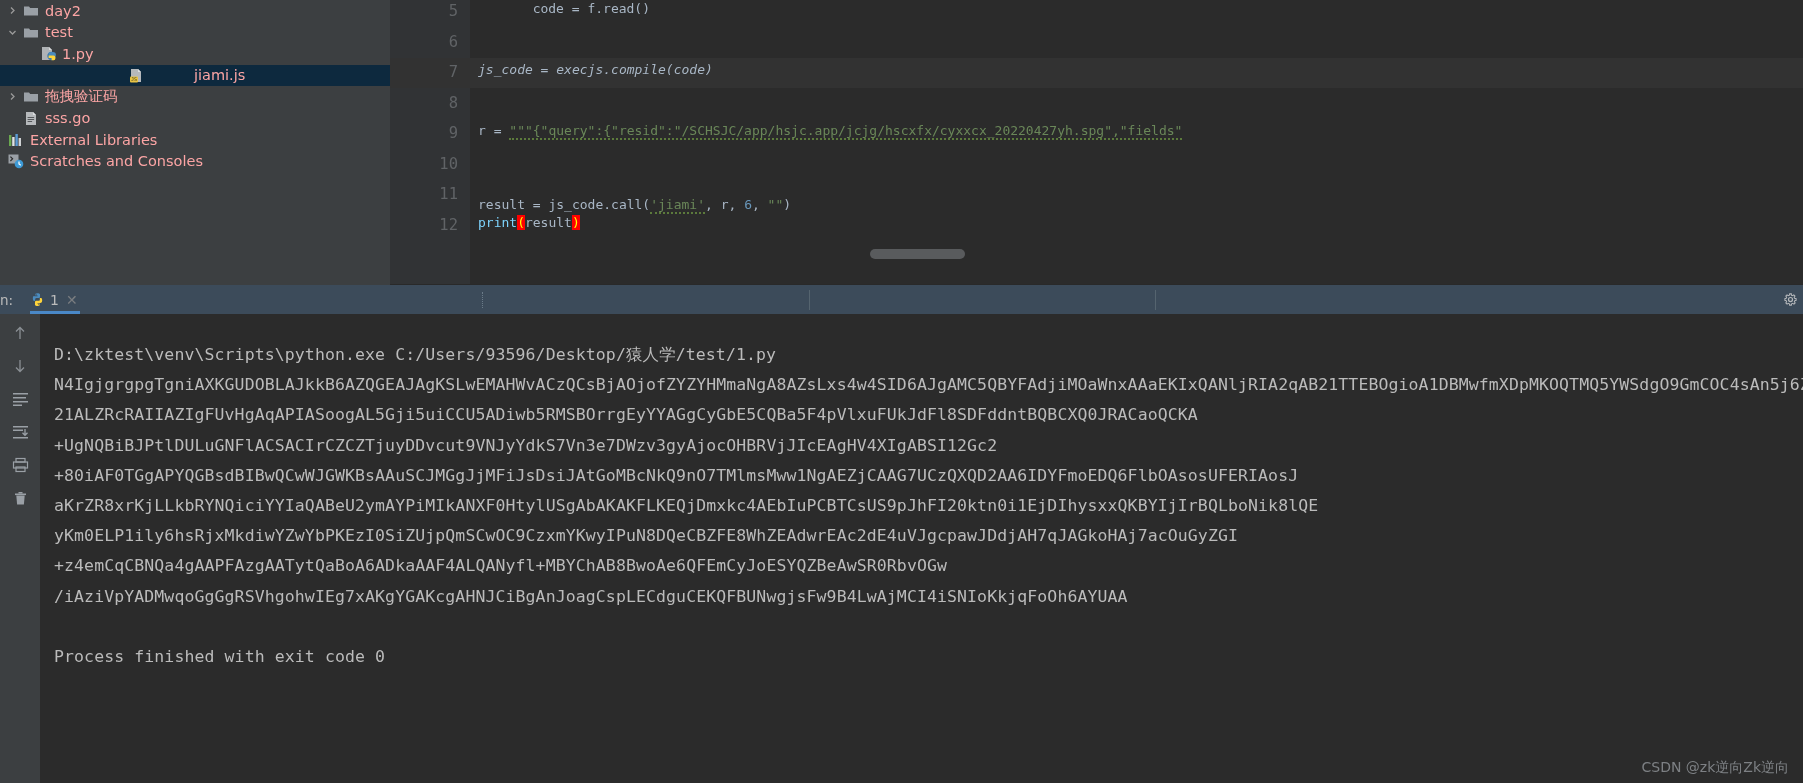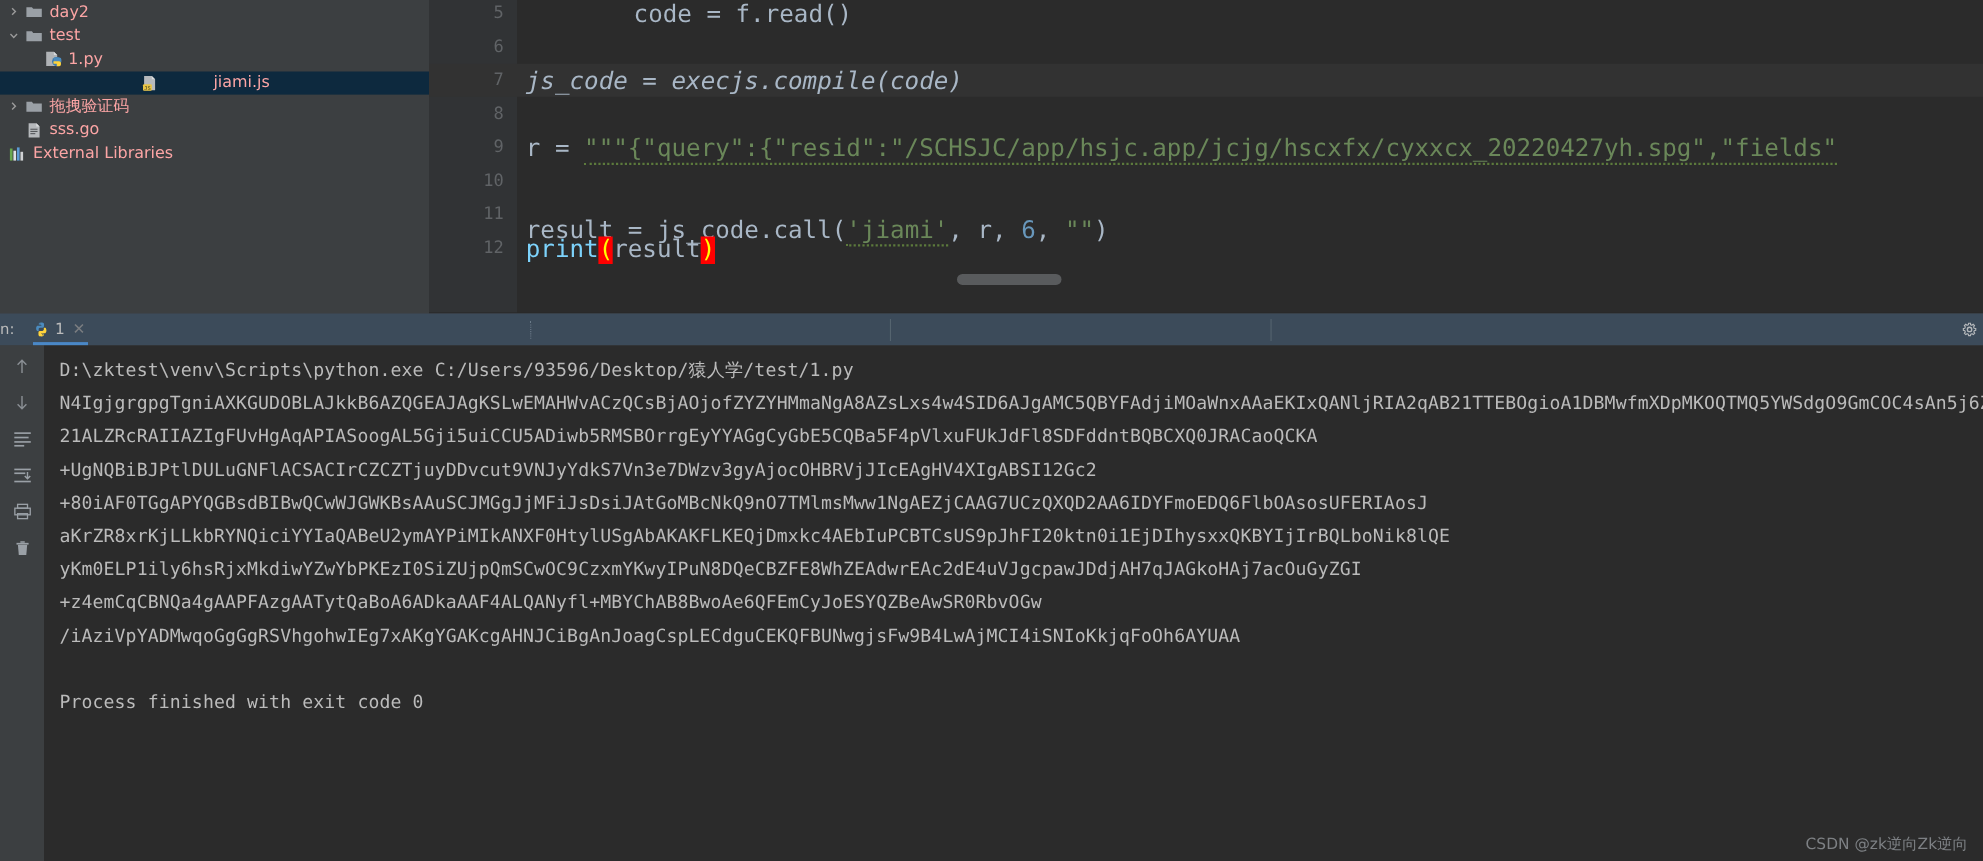--- a/index.html
+++ b/index.html
@@ -52,21 +52,21 @@
     font-size: 15.5px;
   }
   .gutter-current { background: #323232; }
   .code-area {
     position: absolute; left: 80px; top: 0; right: 0; height: 285px;
     overflow: hidden;
   }
   .code-line {
     position: absolute; left: 0; white-space: pre;
     font-family: "DejaVu Sans Mono", "Liberation Mono", monospace;
-    font-size: 22px; color: #a9b7c6; letter-spacing: 0px;
+    font-size: 13px; color: #a9b7c6; letter-spacing: 0px;
   }
   .tok-str  { color: #6a8759; }
   .tok-num  { color: #6897bb; }
   .tok-fn   { color: #7dd3fc; }
   .err-paren {
     background: #ff0000; color: #ffff00;
     box-shadow: 0 0 0 0 transparent;
   }
   .squiggle-green {
     border-bottom: 2px dotted #5c7a3c;
@@ -119,21 +119,21 @@
     background: #3c3f41; display: flex; flex-direction: column;
     align-items: center; padding-top: 8px; gap: 11px;
   }
   .tb-btn {
     width: 26px; height: 22px; display: flex; align-items: center;
     justify-content: center; color: #9aa0a6;
   }
 
   .console-out {
     position: absolute; left: 40px; top: 29px; width: 1763px; height: 469px;
-    background: #2b2b2b; overflow: hidden; padding: 8px 0 0 14px;
+    background: #2b2b2b; overflow: hidden; padding: 26px 0 0 14px;
   }
   .console-line {
     font-family: "DejaVu Sans Mono", "Liberation Mono", monospace;
     font-size: 16.5px; color: #bbbbbb; white-space: pre; line-height: 30.2px;
     letter-spacing: 0.1px;
   }
   .console-line.blank { color: transparent; }
 
   .watermark {
     position: absolute; right: 14px; bottom: 6px;
@@ -244,20 +244,31 @@
           <svg width="16" height="14" viewBox="0 0 16 14">
             <rect x="1" y="2" width="2.4" height="11" fill="#6aa84f"></rect>
             <rect x="4.2" y="4" width="2.4" height="9" fill="#e0e2e4"></rect>
             <rect x="7.4" y="1" width="2.4" height="12" fill="#5b9bd5"></rect>
             <rect x="10.6" y="5" width="2.4" height="8" fill="#d0d2d4"></rect>
           </svg>
         </span>
         <span class="tree-label">External Libraries</span>
       </div>
 
+      <div class="tree-row">
+        <span class="tree-icon" style="margin-left:2px">
+          <svg width="17" height="15" viewBox="0 0 17 15">
+            <rect x="0.5" y="0.5" width="10" height="9" fill="#9aa0a6"></rect>
+            <path d="M2.4 2.6 L4.6 4.8 L2.4 7" fill="none" stroke="#2b2b2b" stroke-width="1.2"></path>
+            <circle cx="11" cy="10" r="4.3" fill="#3d9ad6"></circle>
+            <path d="M11 7.6V10l1.8 1.2" fill="none" stroke="#ffffff" stroke-width="1.2"></path>
+          </svg>
+        </span>
+        <span class="tree-label">Scratches and Consoles</span>
+      </div>
     </div>
 
     <div class="editor">
       <div class="editor-gutter">
         <div class="gutter-current" style="position:absolute;left:0;top:58px;width:80px;height:30px;"></div>
         <div class="gutter-num" style="top:2px;">5</div>
         <div class="gutter-num" style="top:33px;">6</div>
         <div class="gutter-num" style="top:63px;">7</div>
         <div class="gutter-num" style="top:94px;">8</div>
         <div class="gutter-num" style="top:124px;">9</div>

